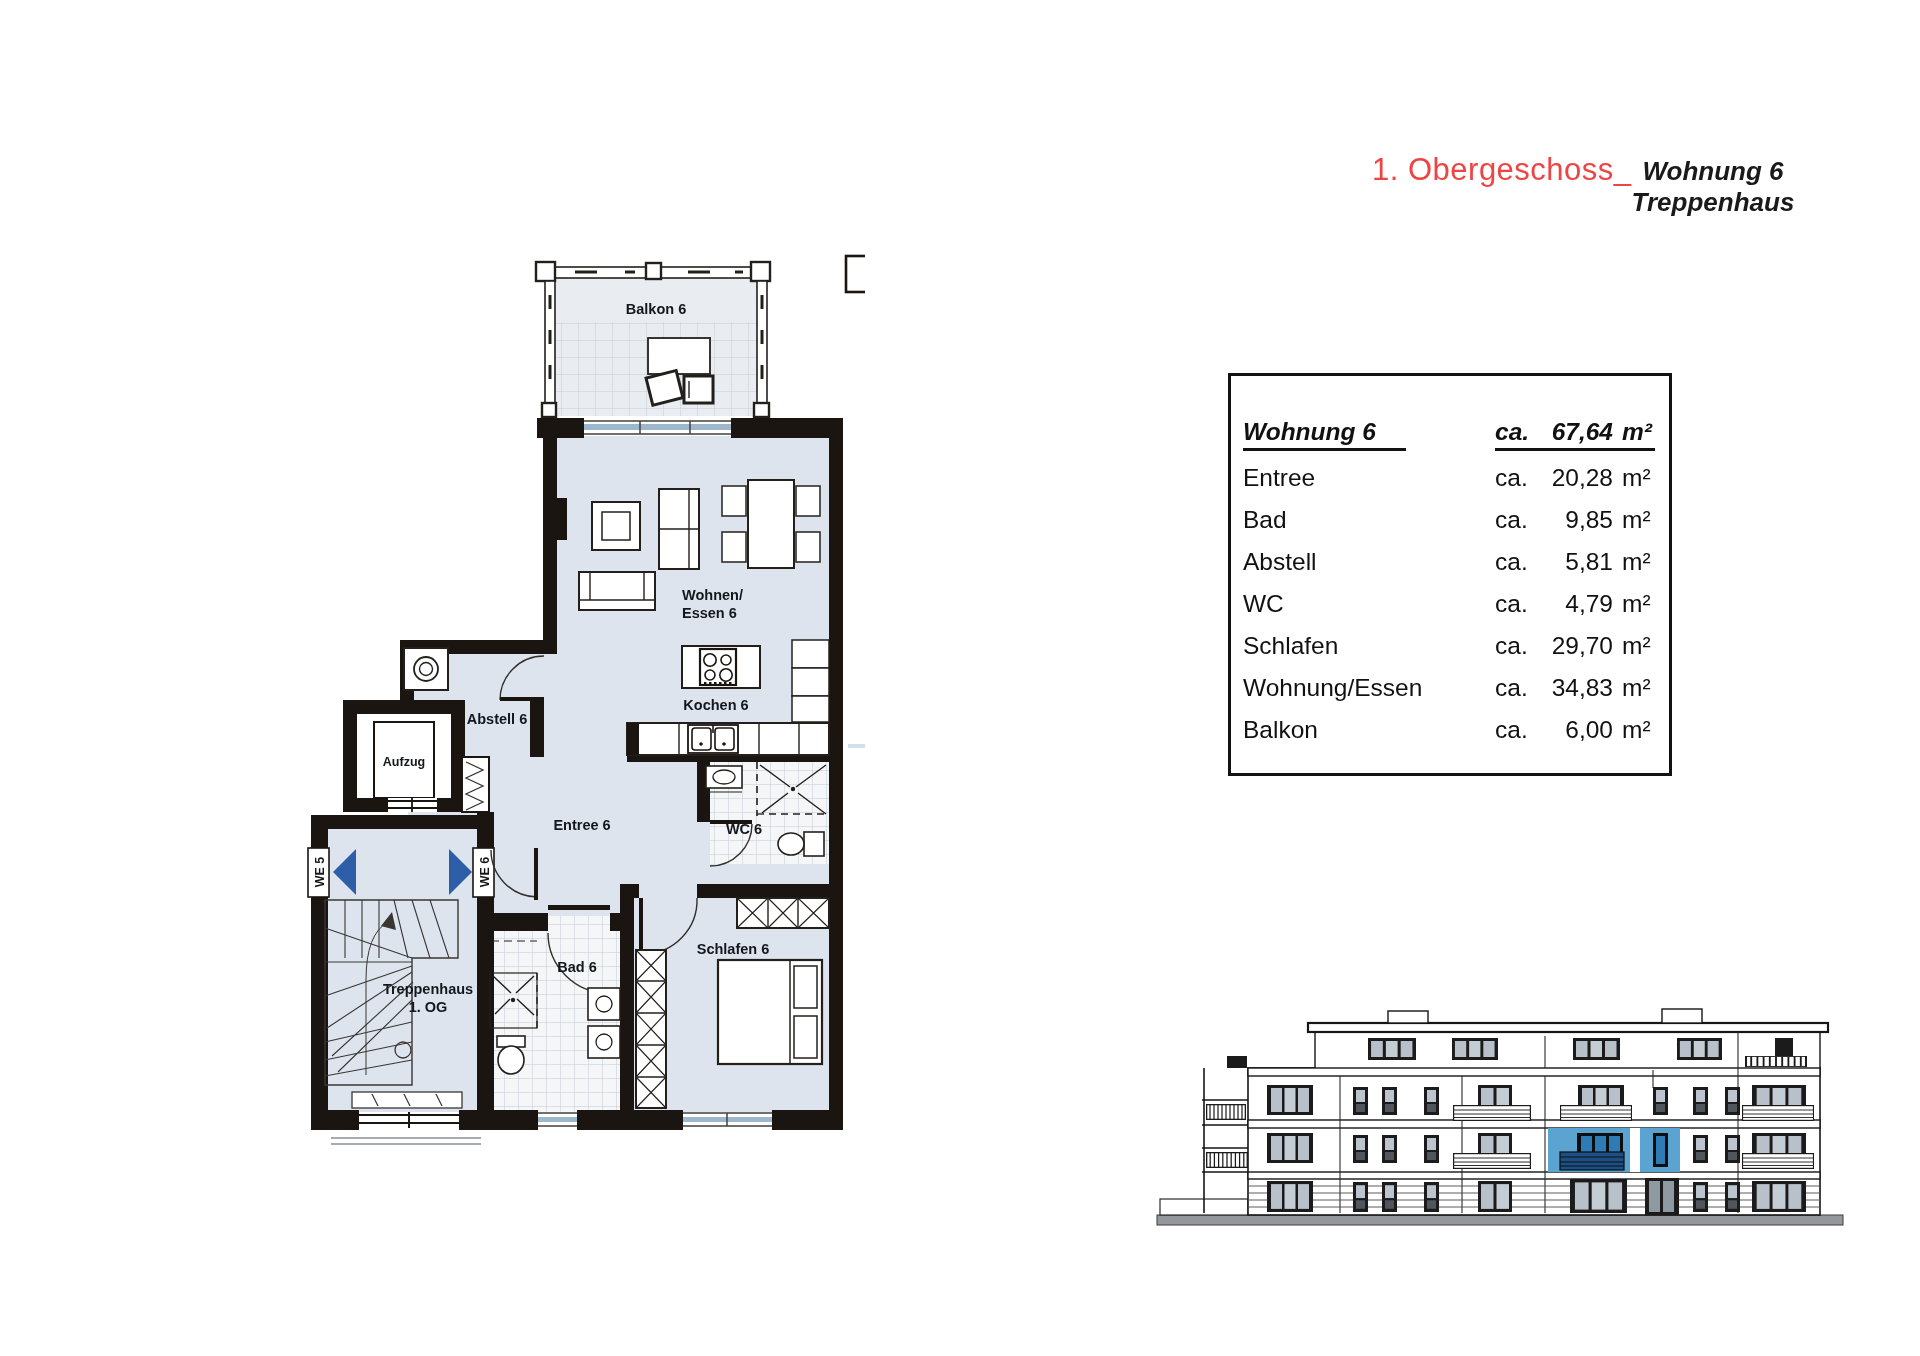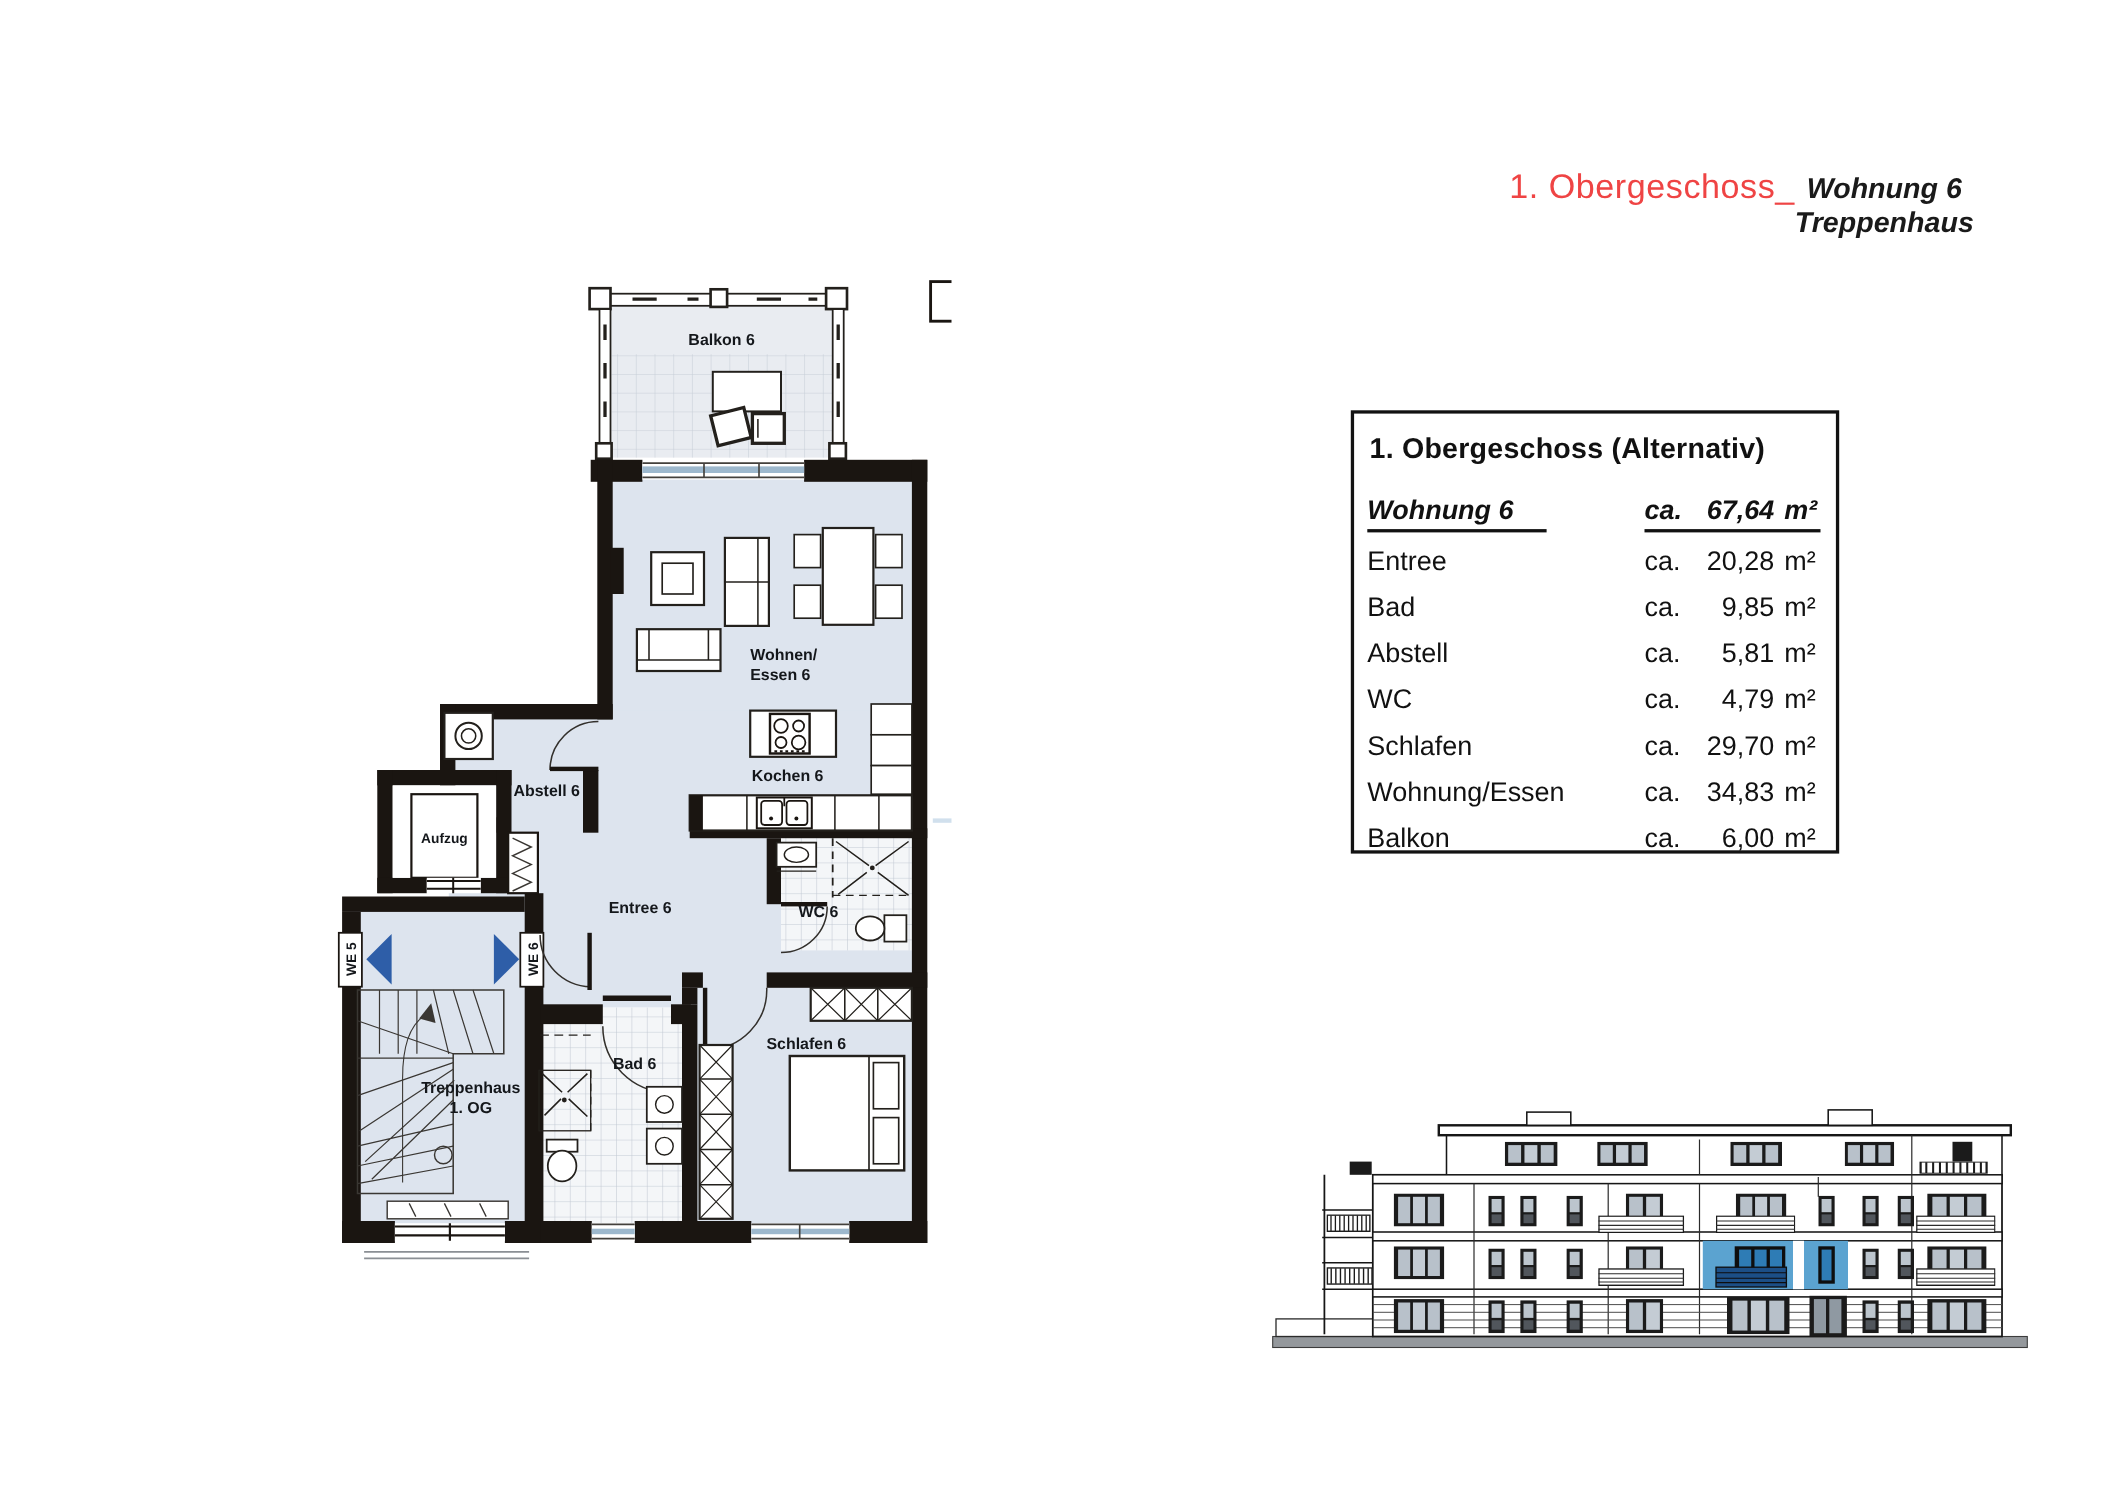--- a/index.html
+++ b/index.html
@@ -36,21 +36,20 @@
 
 <div class="title">
   <span class="title-main">1. Obergeschoss_</span>
   <span class="title-sub">
     <span>Wohnung 6</span>
     <span>Treppenhaus</span>
   </span>
 </div>
 
 <div class="area-table">
-  <div class="at-heading">1. Obergeschoss (Alternativ)</div>
   <div class="trow thead">
     <span class="lab"><b>Wohnung 6</b></span>
     <span class="uv">
       <span class="pre">ca.</span>
       <span class="val">67,64</span>
       <span class="unit">m²</span>
     </span>
   </div>
   <div class="trow">
     <span class="lab">Entree</span>

